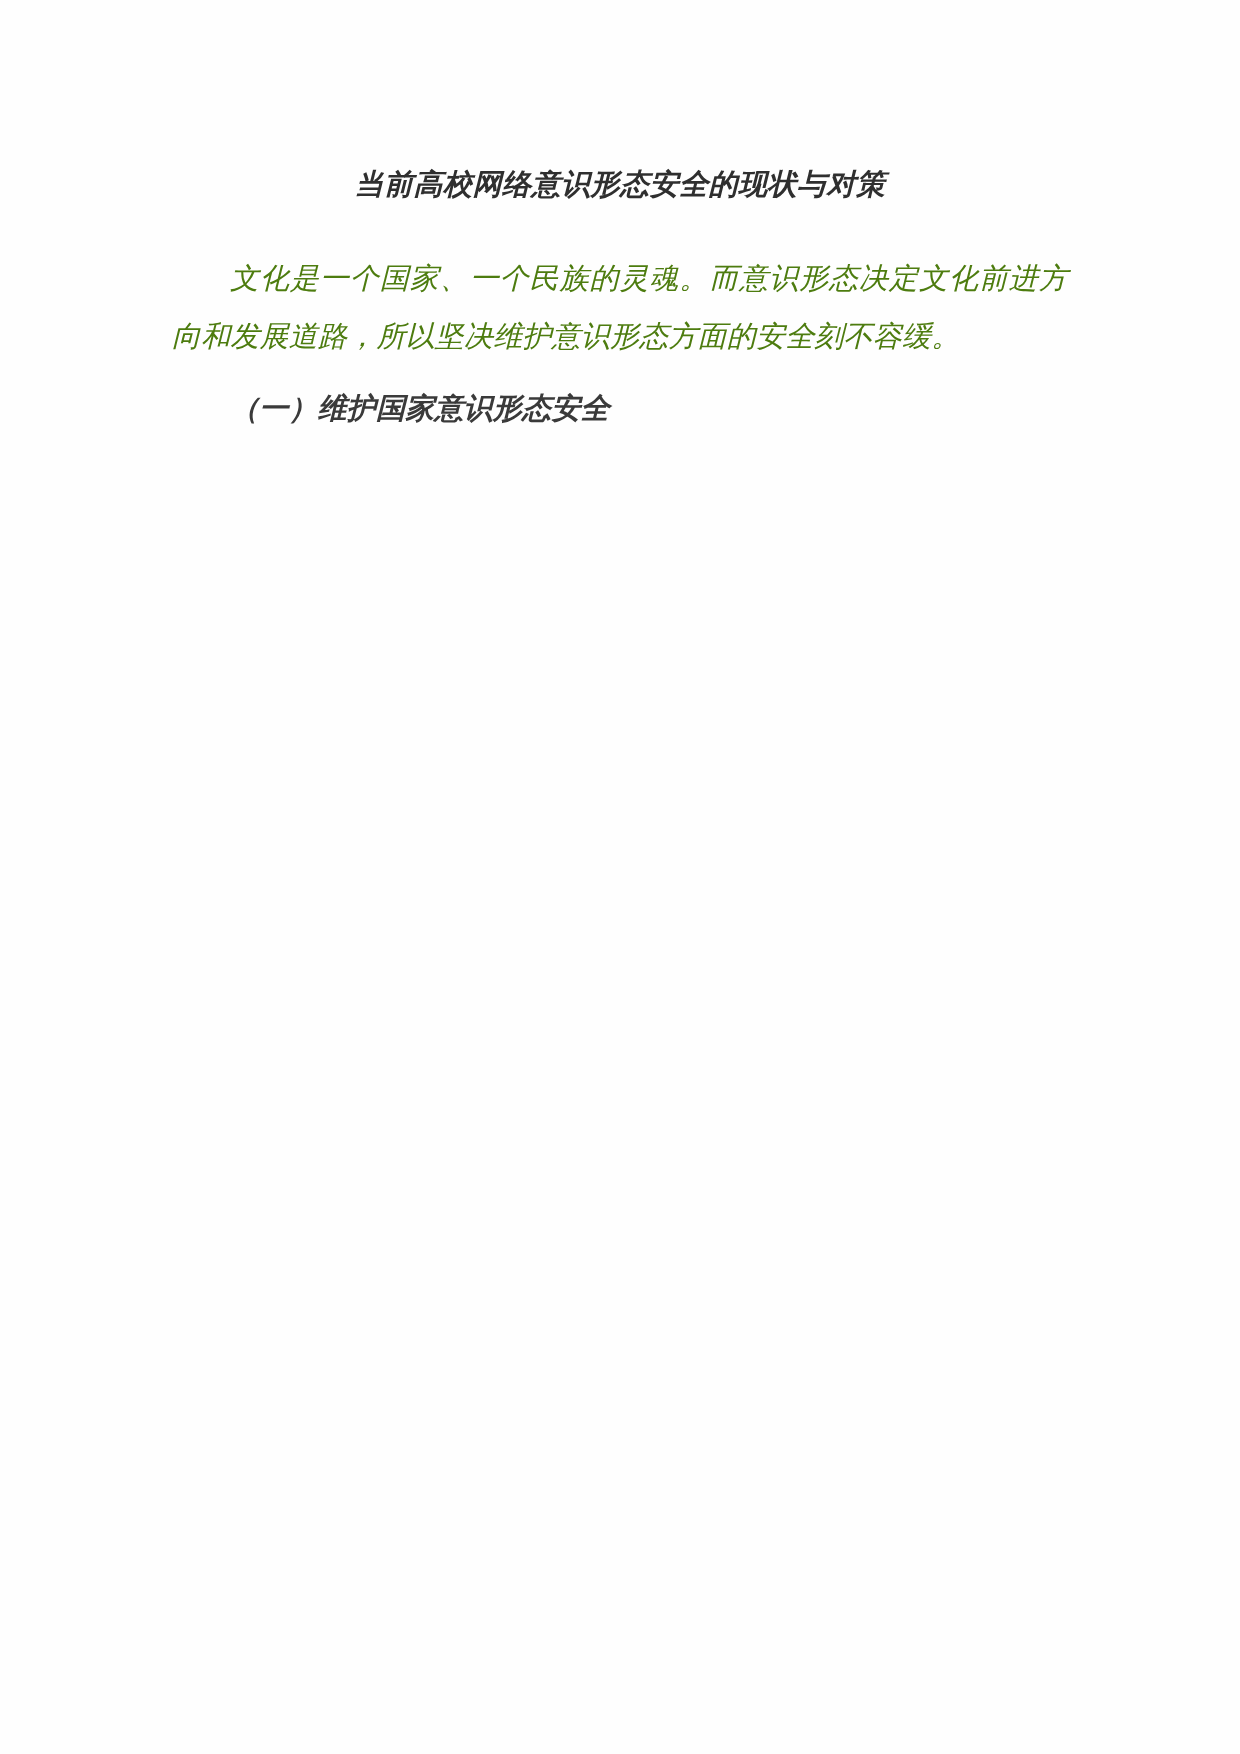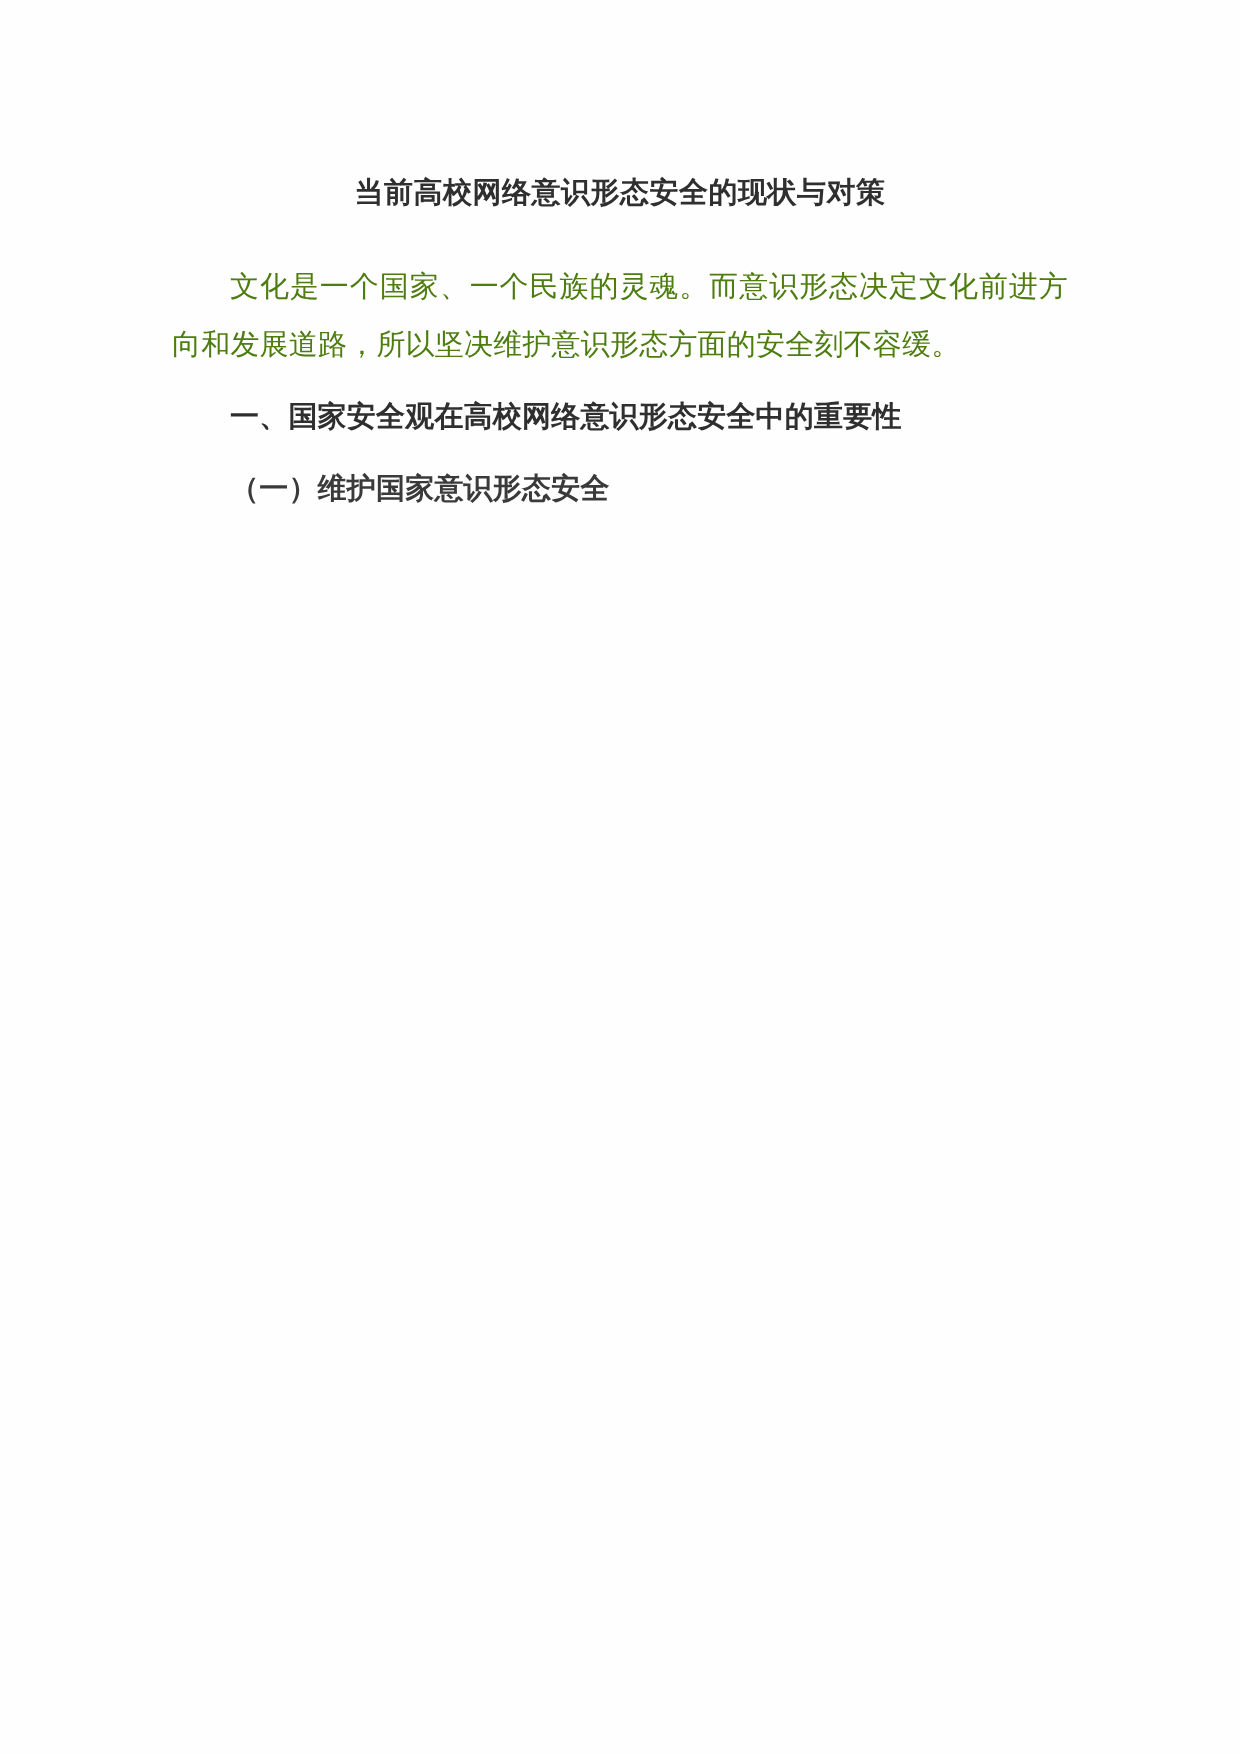--- a/index.html
+++ b/index.html
@@ -15,22 +15,23 @@
     width: 1240px;
     height: 1754px;
     background: #fefefe;
     margin: 0 auto;
     overflow: hidden;
     box-sizing: border-box;
   }
   .content {
     position: absolute;
     left: 172px;
-    top: 172px;
+    top: 164px;
     width: 896px;
+    font-style: italic;
   }
   .doc-title {
     font-size: 29px;
     font-weight: bold;
     color: #2f2f2f;
     text-align: center;
     letter-spacing: 0.5px;
     margin: 0 0 44px 0;
     line-height: 1.4;
   }
@@ -66,21 +67,20 @@
 </head>
 <body>
 
 <div class="page">
   <div class="content">
 
     <h1 class="doc-title">当前高校网络意识形态安全的现状与对策</h1>
 
     <p class="para">文化是一个国家、一个民族的灵魂。而意识形态决定文化前进方向和发展道路，所以坚决维护意识形态方面的安全刻不容缓。</p>
 
-    <h2 class="h1">一、国家安全观在高校网络意识形态安全中的重要性</h2>
 
 
     <h3 class="h2">（一）维护国家意识形态安全</h3>
 
 
 
   </div>
 </div>
 
 </body></html>

